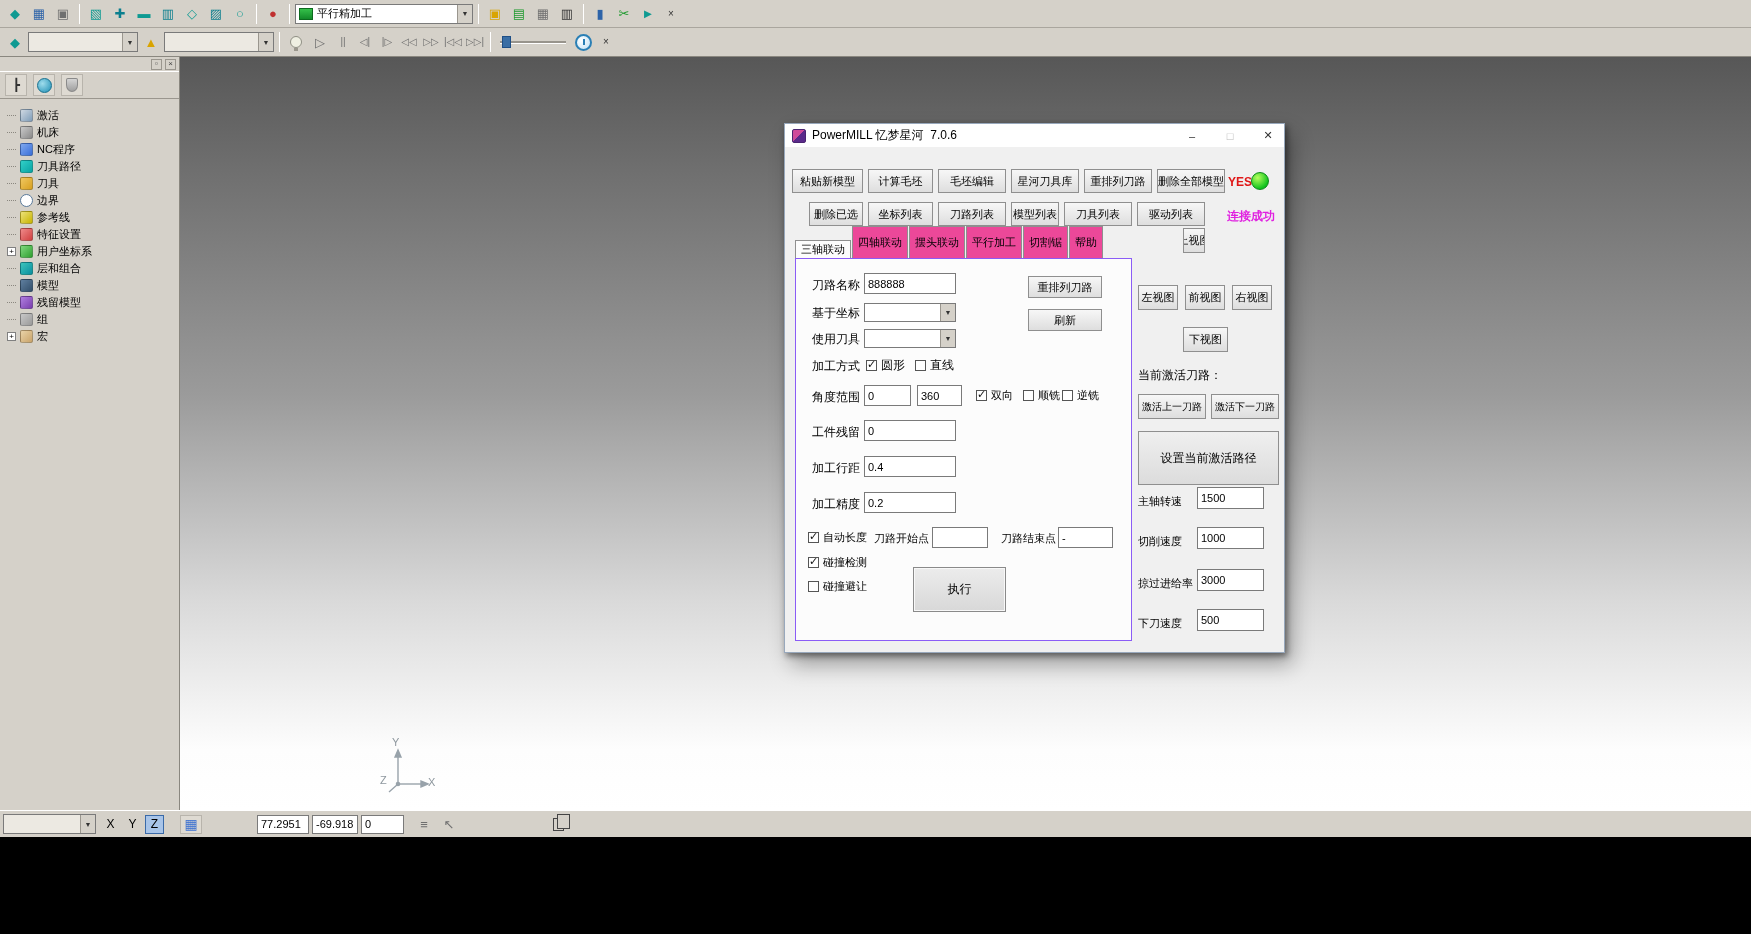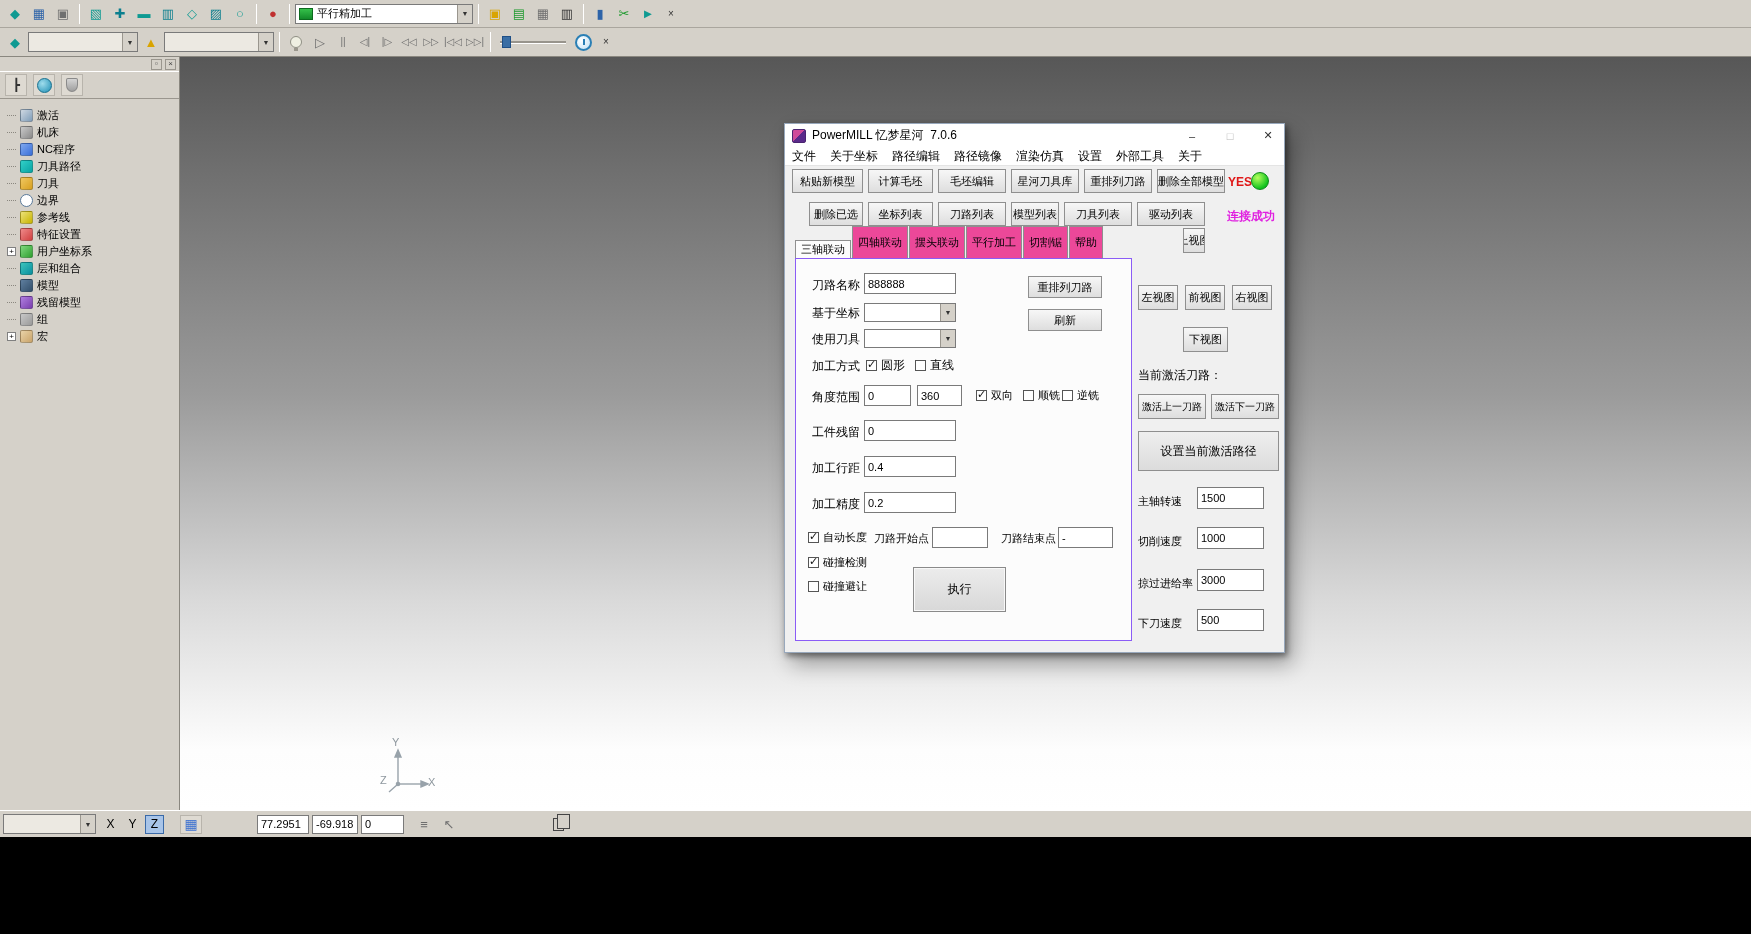--- a/index.html
+++ b/index.html
@@ -309,30 +309,20 @@
   </div>
 
   <div class="dialog">
     <div class="dlg-titlebar">
       <span class="dlg-appicon"></span>
       <span class="dlg-title">PowerMILL 忆梦星河  7.0.6</span>
       <span class="wbtn">–</span>
       <span class="wbtn max">□</span>
       <span class="wbtn">✕</span>
     </div>
-    <div class="dlg-menubar">
-      <span class="menu-item">文件</span>
-      <span class="menu-item">关于坐标</span>
-      <span class="menu-item">路径编辑</span>
-      <span class="menu-item">路径镜像</span>
-      <span class="menu-item">渲染仿真</span>
-      <span class="menu-item">设置</span>
-      <span class="menu-item">外部工具</span>
-      <span class="menu-item">关于</span>
-    </div>
 
     <div class="btn-row abs" style="left:7px; top:45px">
       <span class="btn" style="width:71px">粘贴新模型</span>
       <span class="btn" style="width:65px">计算毛坯</span>
       <span class="btn" style="width:68px">毛坯编辑</span>
       <span class="btn" style="width:68px">星河刀具库</span>
       <span class="btn" style="width:68px">重排列刀路</span>
       <span class="btn" style="width:68px">删除全部模型</span>
     </div>
     <span class="abs yes-badge" style="left:443px; top:51px">YES</span>
@@ -433,21 +423,21 @@
 
     <span class="btn view-btn abs" style="left:398px; top:104px; width:22px; height:25px">上视图</span>
     <span class="btn view-btn abs" style="left:353px; top:161px; width:40px; height:25px">左视图</span>
     <span class="btn view-btn abs" style="left:400px; top:161px; width:40px; height:25px">前视图</span>
     <span class="btn view-btn abs" style="left:447px; top:161px; width:40px; height:25px">右视图</span>
     <span class="btn view-btn abs" style="left:398px; top:203px; width:45px; height:25px">下视图</span>
 
     <span class="abs" style="left:353px; top:243px; font-size:12px">当前激活刀路：</span>
     <span class="btn small-btn abs" style="left:353px; top:270px; width:68px; height:25px">激活上一刀路</span>
     <span class="btn small-btn abs" style="left:426px; top:270px; width:68px; height:25px">激活下一刀路</span>
-    <span class="btn big-btn abs" style="left:353px; top:307px; width:141px; height:40px">设置当前激活路径</span>
+    <span class="btn big-btn abs" style="left:353px; top:307px; width:141px; height:54px">设置当前激活路径</span>
 
     <span class="r-label" style="left:353px; top:370px">主轴转速</span>
     <input class="tin" style="left: 412px; top: 363px; width: 67px; height: 22px;" value="1500">
     <span class="r-label" style="left:353px; top:410px">切削速度</span>
     <input class="tin" style="left: 412px; top: 403px; width: 67px; height: 22px;" value="1000">
     <span class="r-label" style="left:353px; top:452px">掠过进给率</span>
     <input class="tin" style="left: 412px; top: 445px; width: 67px; height: 22px;" value="3000">
     <span class="r-label" style="left:353px; top:492px">下刀速度</span>
     <input class="tin" style="left: 412px; top: 485px; width: 67px; height: 22px;" value="500">
   </div>

